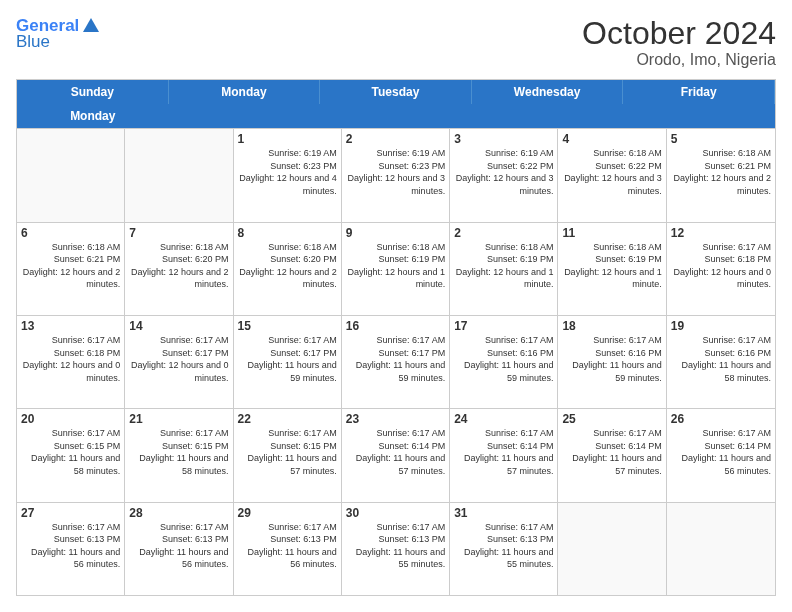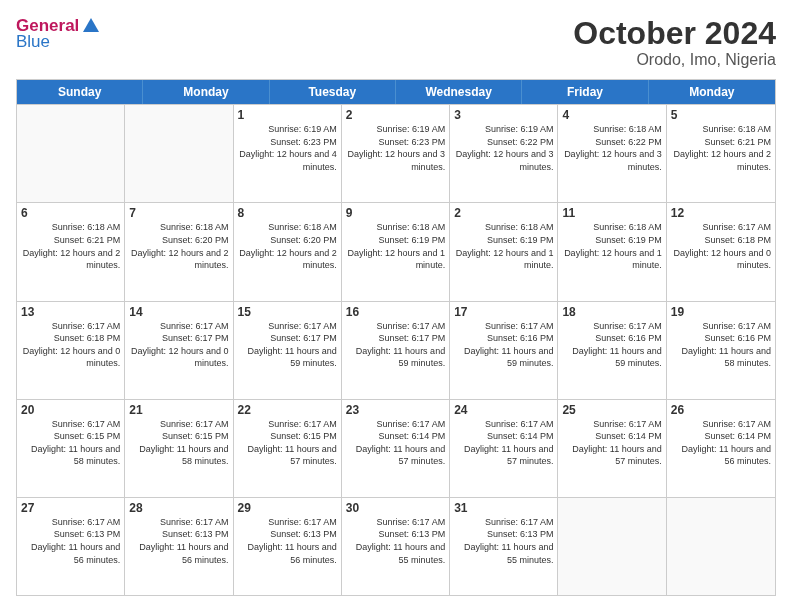--- a/index.html
+++ b/index.html
@@ -27,37 +27,37 @@
     .logo {
       display: flex;
       align-items: center;
       gap: 4px;
     }
     .title-section {
       text-align: right;
     }
     .month-title {
       font-size: 32px;
-      font-weight: 700;
+      font-weight: 400;
       color: #333;
       line-height: 1.1;
     }
     .location-title {
       font-size: 16px;
       color: #555;
     }
     .calendar {
       flex: 1;
       display: flex;
       flex-direction: column;
       border: 1px solid #ccc;
     }
     .calendar-header-row {
       display: grid;
-      grid-template-columns: repeat(6, 1fr);
+      grid-template-columns: repeat(5, 1fr);
       background: #2a75c7;
     }
     .calendar-header-cell {
       color: #fff;
       font-size: 12px;
       font-weight: bold;
       padding: 5px 4px;
       text-align: center;
       border-right: 1px solid #4a8fd0;
     }
@@ -103,21 +103,21 @@
     }
   </style>
 </head>
 <body>
 
 <div class="page">
   <div class="header">
     <div class="logo">
       <div style="display:flex;flex-direction:column;align-items:flex-start">
         <div style="display:flex;align-items:center;gap:2px">
-          <span style="font-size:17px;font-weight:bold;color:#be185d;">General</span>
+          <span style="font-size:17px;font-weight:bold;color:#3b82f6;">General</span>
           <svg width="20" height="20" viewBox="0 0 20 20">
             <polygon points="10,2 18,16 2,16" fill="#2a75c7"></polygon>
           </svg>
         </div>
         <span style="font-size:17px;font-weight:normal;color:#2a75c7;margin-top:-4px;">Blue</span>
       </div>
     </div>
     <div class="title-section">
       <div class="month-title">October 2024</div>
       <div class="location-title">Orodo, Imo, Nigeria</div>

